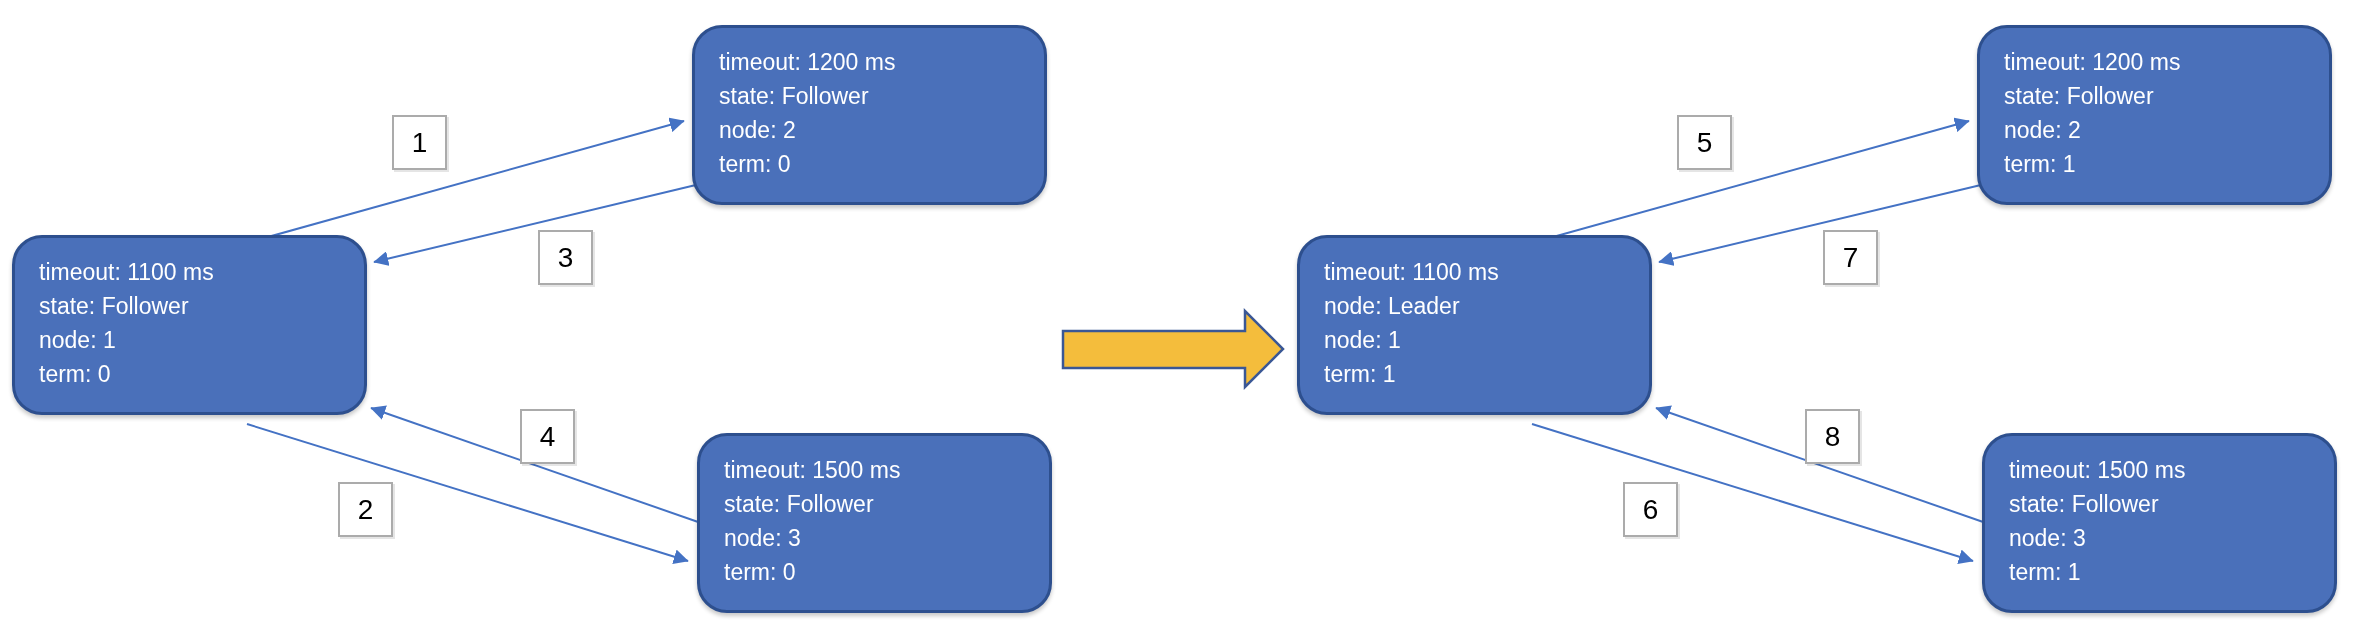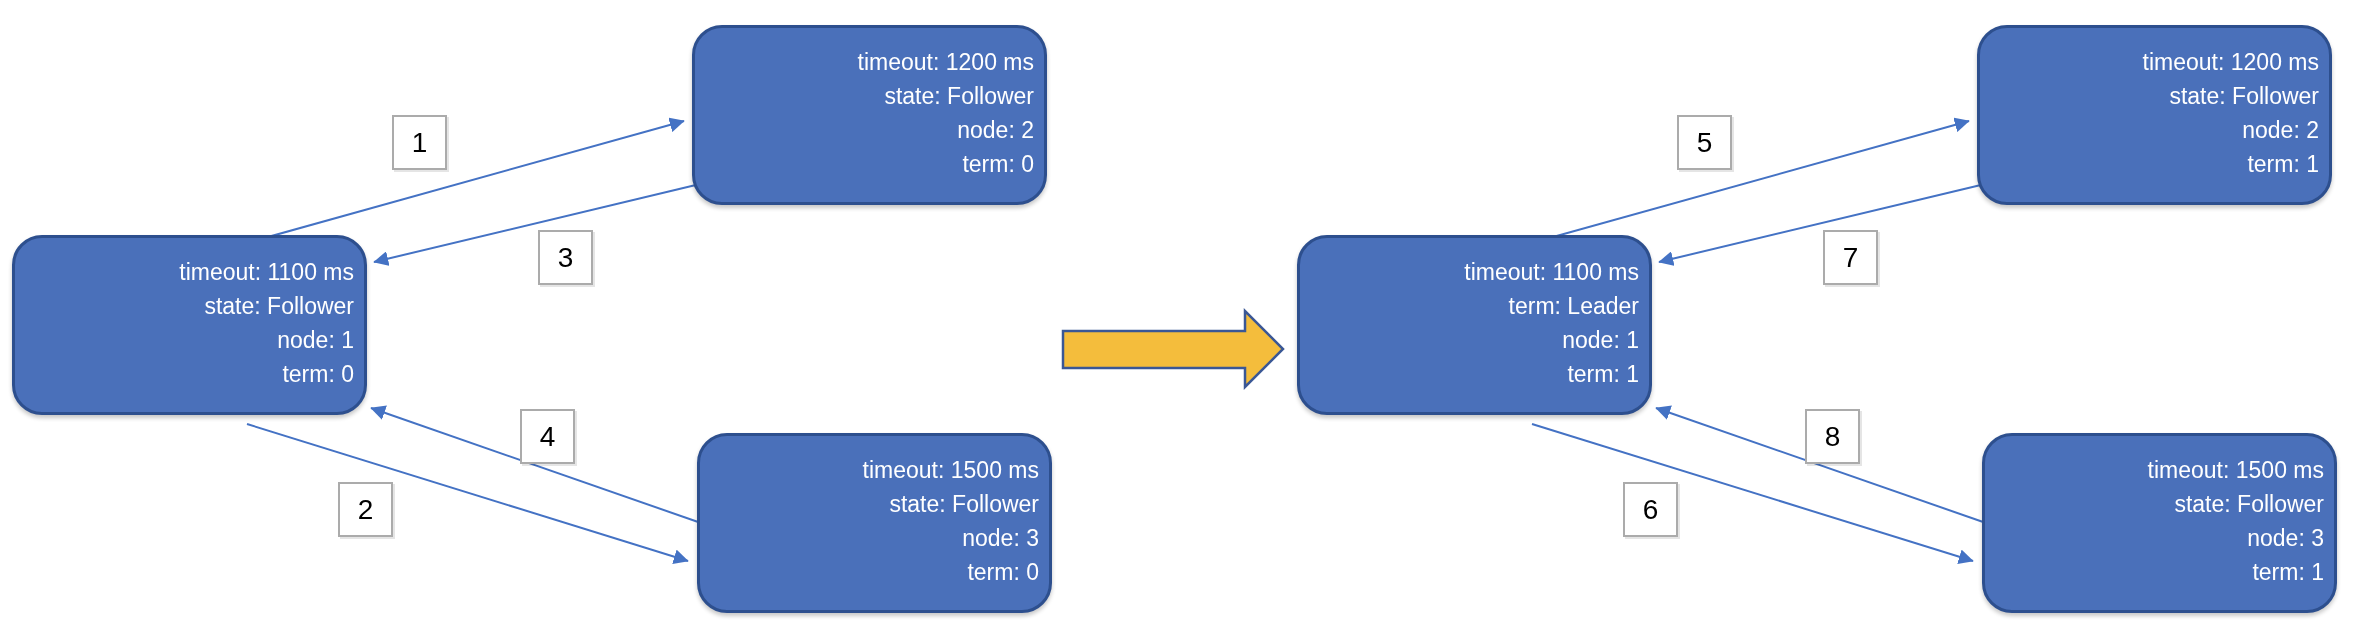--- a/index.html
+++ b/index.html
@@ -7,21 +7,20 @@
     padding: 0;
     background: #ffffff;
     font-family: "Liberation Sans", sans-serif;
   }
   .canvas {
     position: relative;
     width: 2362px;
     height: 640px;
     background: #ffffff;
     overflow: hidden;
-    text-align: right;
   }
   .connector-layer {
     position: absolute;
     left: 0;
     top: 0;
     width: 2362px;
     height: 640px;
   }
   .node {
     position: absolute;
@@ -108,21 +107,21 @@
 
   <div class="node" style="left:1977px; top:25px;">
     <div class="nline">timeout: 1200 ms</div>
     <div class="nline">state: Follower</div>
     <div class="nline">node: 2</div>
     <div class="nline">term: 1</div>
   </div>
 
   <div class="node" style="left:1297px; top:235px;">
     <div class="nline">timeout: 1100 ms</div>
-    <div class="nline">term: Leader</div>
+    <div class="nline">node: Leader</div>
     <div class="nline">node: 1</div>
     <div class="nline">term: 1</div>
   </div>
 
   <div class="node" style="left:1982px; top:433px;">
     <div class="nline">timeout: 1500 ms</div>
     <div class="nline">state: Follower</div>
     <div class="nline">node: 3</div>
     <div class="nline">term: 1</div>
   </div>

